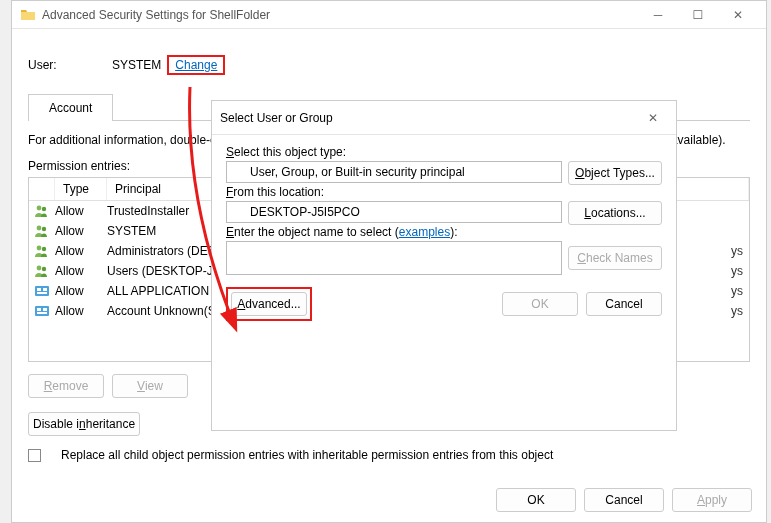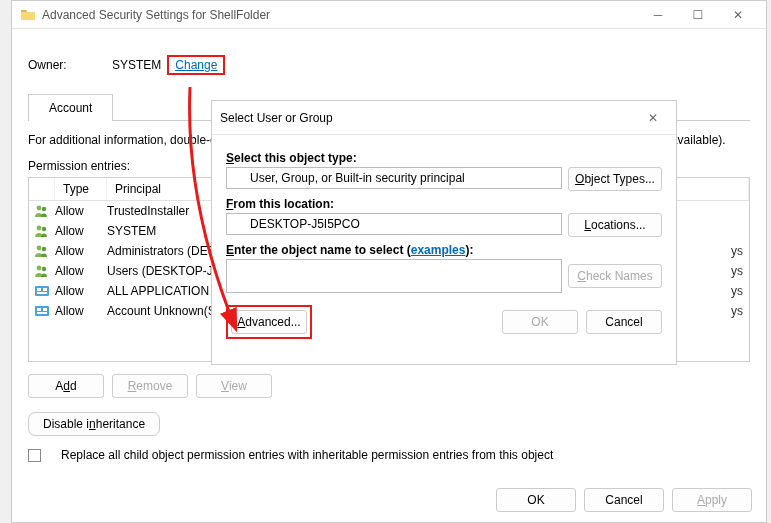--- a/index.html
+++ b/index.html
@@ -31,31 +31,31 @@
 .grid-head div { padding: 4px 8px; border-right: 1px solid #eee; }
 .grid-row { display: flex; align-items: center; padding: 2px 0 2px 4px; }
 .grid-row .icon { width: 18px; height: 16px; margin-right: 4px; display: inline-flex; align-items: center; justify-content: center; }
 .col-type { width: 52px; padding-left: 0; }
 .col-principal { flex: 1; }
 .grid-head .col-empty { width: 26px; border-right: 1px solid #eee; }
 
 .btn-row { display: flex; gap: 8px; margin-top: 12px; }
 .btn { border: 1px solid #ccc; background: #fdfdfd; padding: 4px 0; min-width: 76px; text-align: center; cursor: pointer; border-radius: 3px; }
 .btn.disabled { color: #aaa; cursor: default; }
-.btn.wide { padding: 4px 14px; border-radius: 7px; }
+.btn.wide { padding: 4px 4px; }
 .checkbox-row { display: flex; align-items: center; gap: 20px; margin-top: 12px; }
 .checkbox { width: 13px; height: 13px; border: 1px solid #888; background: #fff; }
 
 .footer { position: absolute; bottom: 10px; right: 14px; display: flex; gap: 8px; }
 .footer .btn { min-width: 80px; }
 
-.modal { left: 211px; top: 100px; width: 466px; height: 265px; border: 1px solid #ccc; box-shadow: none; z-index: 10; }
+.modal { left: 211px; top: 100px; width: 466px; height: 331px; border: 1px solid #ccc; box-shadow: none; z-index: 10; }
 .modal .titlebar { height: 34px; }
 .modal-content { padding: 10px 14px; }
-.field-lbl { margin-top: 6px; margin-bottom: 2px; font-weight: bold; }
+.field-lbl { margin-bottom: 2px; }
 .field-row { display: flex; gap: 6px; align-items: stretch; }
 .textfield { flex: 1; border: 1px solid #bbb; padding: 3px 23px; background: #fff; height: 22px; }
 .textarea { flex: 1; border: 1px solid #bbb; background: #fff; height: 34px; padding: 3px 6px; }
 .field-row .btn { min-width: 94px; font-size: 12px; }
 .link { color: #0067c0; text-decoration: underline; cursor: pointer; }
 .modal-footer { display: flex; justify-content: space-between; align-items: center; margin-top: 12px; }
 .modal-footer .right { display: flex; gap: 8px; }
 .modal-footer .btn { min-width: 76px; }
 
 .arrow { position: absolute; z-index: 20; pointer-events: none; }
@@ -81,21 +81,21 @@
     <span class="title">Advanced Security Settings for ShellFolder</span>
     <div class="winbtns">
       <div class="winbtn">─</div>
       <div class="winbtn">☐</div>
       <div class="winbtn close">✕</div>
     </div>
   </div>
 
   <div class="content">
     <div class="owner-row">
-      <span class="owner-lbl">Owner:</span>
+      <span class="owner-lbl">User:</span>
       <span class="owner-val">SYSTEM</span>
       <span class="redbox">
         <span class="change-link"><span class="underline-accel">C</span><span>hange</span></span>
       </span>
     </div>
 
     <div class="tabs">
       <div class="tab">Account</div>
     </div>
 
@@ -183,21 +183,20 @@
               </svg>
             </span>
             <span class="col-type">Allow</span>
             <span class="col-principal">Account Unknown(S-1-15-3-1024-...)</span>
             <span class="keys-suffix">ys</span>
           </div>
         </div>
     </div>
 
     <div class="btn-row">
-      <div class="btn">A<span class="underline-accel">d</span>d</div>
       <div class="btn disabled"><span class="underline-accel">R</span>emove</div>
       <div class="btn disabled"><span class="underline-accel">V</span>iew</div>
     </div>
 
     <div class="btn-row" style="margin-top:14px;">
       <div class="btn wide">Disable i<span class="underline-accel">n</span>heritance</div>
     </div>
 
     <div class="checkbox-row">
       <span class="checkbox"></span>

